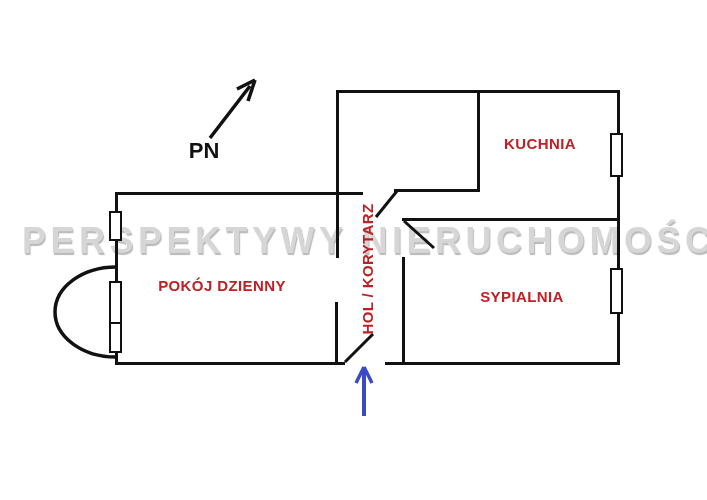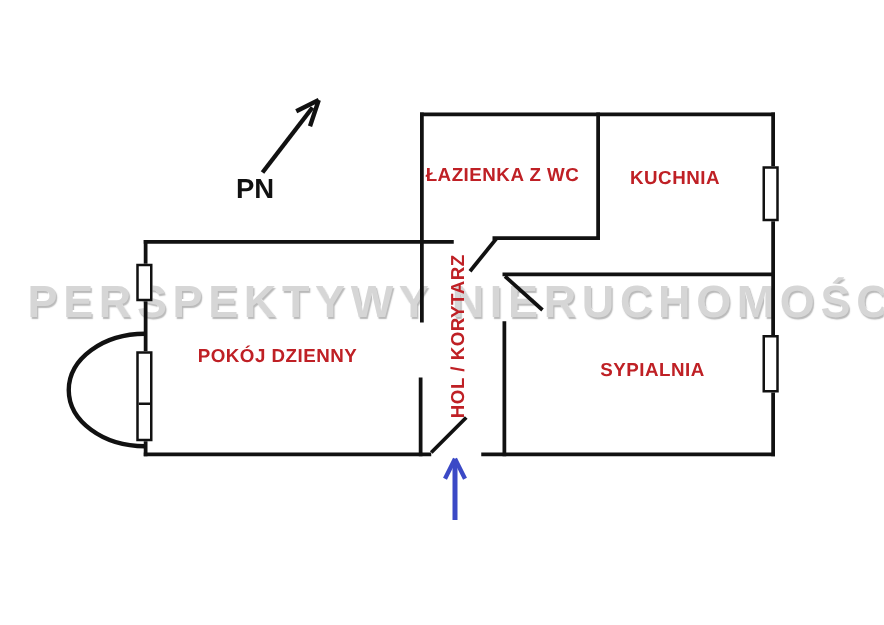--- a/index.html
+++ b/index.html
@@ -104,21 +104,20 @@
   <div class="wall" style="left:385px;top:362px;width:235px;height:3px;"></div>
   <div class="wall" style="left:402px;top:257px;width:3px;height:108px;"></div>
 
   <div class="window" style="left:109px;top:211px;width:13px;height:30px;"></div>
   <div class="window" style="left:109px;top:281px;width:13px;height:72px;">
     <div class="mullion" style="top:39px;"></div>
   </div>
   <div class="window" style="left:610px;top:133px;width:13px;height:44px;"></div>
   <div class="window" style="left:610px;top:268px;width:13px;height:46px;"></div>
 
-  <div class="room-label" style="left:402px;top:140px;">ŁAZIENKA Z WC</div>
   <div class="room-label" style="left:540px;top:143px;">KUCHNIA</div>
   <div class="room-label" style="left:222px;top:285px;">POKÓJ DZIENNY</div>
   <div class="room-label" style="left:522px;top:296px;">SYPIALNIA</div>
   <div class="room-label vertical" style="left:367px;top:269px;">HOL / KORYTARZ</div>
 
   <div class="compass-label" style="left:204px;top:151px;">PN</div>
 
 </div>
 
 </body></html>

